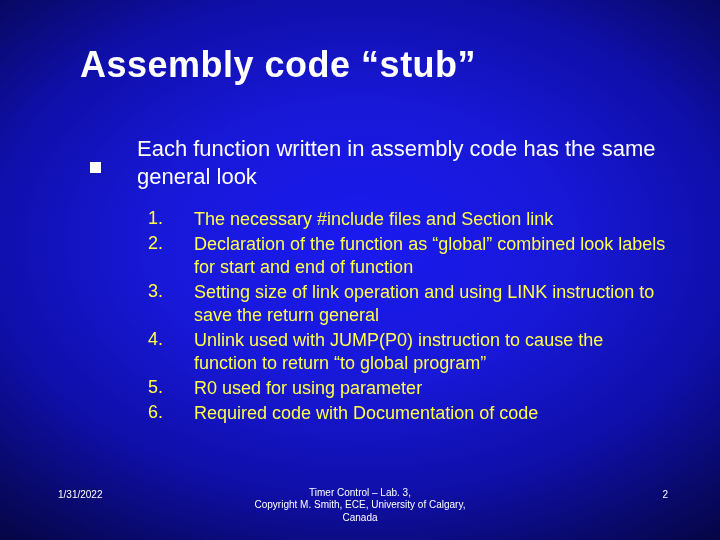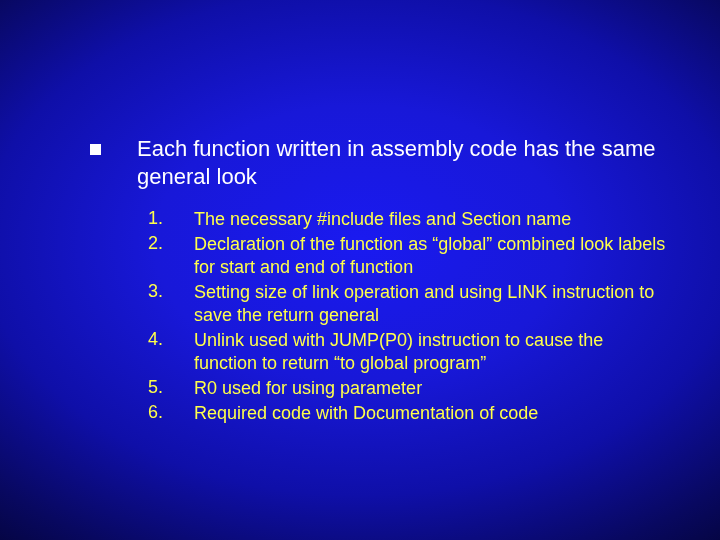--- a/index.html
+++ b/index.html
@@ -34,21 +34,21 @@
     color: #ffffff;
   }
   .body {
     position: absolute;
     left: 90px;
     top: 135px;
     right: 50px;
   }
   .lead {
     display: flex;
-    align-items: flex-start;
+    align-items: center;
     margin-bottom: 18px;
   }
   .bullet-square {
     width: 11px;
     height: 11px;
     background: #ffffff;
     margin-top: 9px;
     margin-right: 36px;
     flex-shrink: 0;
   }
@@ -111,33 +111,34 @@
     font-size: 10px;
     color: #ffffff;
     font-family: Tahoma, Verdana, sans-serif;
   }
 </style>
 </head>
 <body>
 
 <div class="slide">
 
+  <div class="title">Assembly code “stub”</div>
 
   <div class="body">
 
     <div class="lead">
       <div class="bullet-square"></div>
       <div class="lead-text">Each function written in assembly code has the same general look</div>
     </div>
 
     <div class="numlist">
 
       <div class="numitem">
         <div class="numlabel">1.</div>
-        <div class="numtext">The necessary #include files and Section name</div>
+        <div class="numtext">The necessary #include files and Section link</div>
       </div>
 
       <div class="numitem">
         <div class="numlabel">2.</div>
         <div class="numtext">Declaration of the function as “global” combined look labels for start and end of function</div>
       </div>
 
       <div class="numitem">
         <div class="numlabel">3.</div>
         <div class="numtext">Setting size of link operation and using LINK instruction to save the return general</div>
@@ -154,14 +155,23 @@
       </div>
 
       <div class="numitem">
         <div class="numlabel">6.</div>
         <div class="numtext">Required code with Documentation of code</div>
       </div>
 
     </div>
   </div>
 
+  <div class="footer">
+    <div class="footer-left">1/31/2022</div>
+    <div class="footer-center">
+      <span>Timer Control – Lab. 3,</span><br>
+      <span>Copyright M. Smith, ECE, University of Calgary,</span><br>
+      <span>Canada</span>
+    </div>
+    <div class="footer-right">2</div>
+  </div>
 
 </div>
 
 </body></html>

